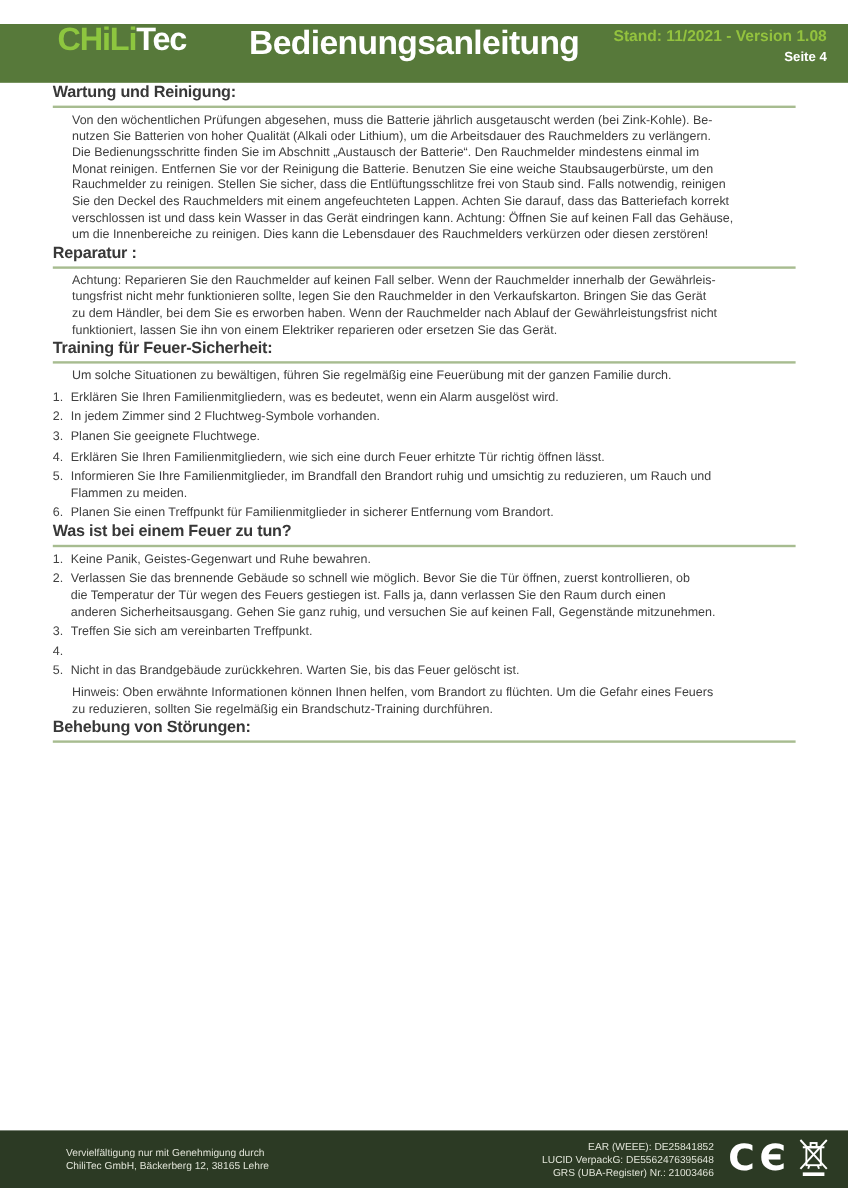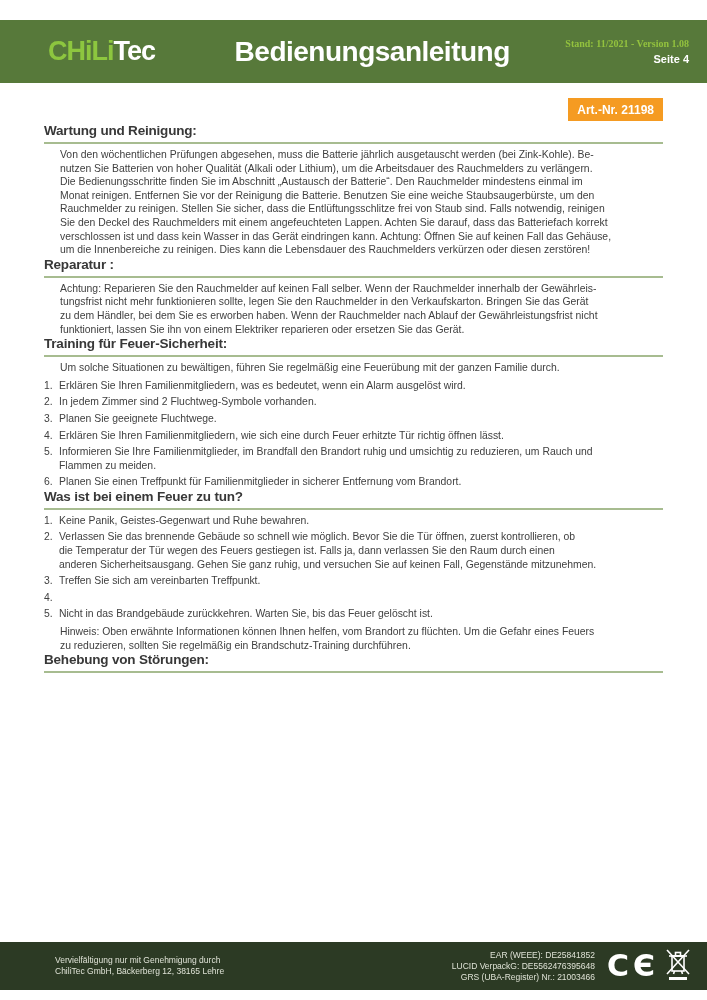--- a/index.html
+++ b/index.html
@@ -3,33 +3,33 @@
 <meta charset="utf-8">
 <style>
   html,body{margin:0;padding:0;}
   body{
     width:707px;height:1000px;position:relative;background:#ffffff;
     font-family:"Liberation Sans",sans-serif;color:#404040;overflow:hidden;
   }
   
   .top-gap{height:20px;background:#ffffff;}
   .header{
-    height:63px;background:#57793a;display:flex;align-items:center;
+    height:49px;background:#57793a;display:flex;
     padding:0 18px 0 30px;box-sizing:border-box;
   }
   .logo{display:flex;align-items:baseline;font-weight:bold;font-size:27px;
     letter-spacing:-1px;line-height:1;position:relative;padding-left:18px;}
   .logo .part1{color:#8dc63f;}
   .logo .part2{color:#ffffff;position:relative;}
   .hdr-title{
     flex:1;text-align:center;color:#ffffff;font-weight:bold;font-size:28px;
     letter-spacing:-0.5px;padding-left:24px;
   }
   .hdr-right{text-align:right;line-height:1.5;white-space:nowrap;}
-  .hdr-version{color:#93c23e;font-size:10px;font-weight:bold;font-family:Liberation Serif, serif;}
+  .hdr-version{color:#93c23e;font-size:13px;font-weight:bold;}
   .hdr-page{color:#ffffff;font-size:11px;font-weight:bold;}
   
   .main{padding:0 44px;box-sizing:border-box;}
   .badge-row{text-align:right;margin-top:15px;height:25px;}
   .art-badge{
     display:inline-block;background:#f59b22;color:#ffffff;font-weight:bold;
     font-size:12px;padding:5px 9px 4px;box-sizing:border-box;
   }
   h2.sec{
     font-size:13.5px;line-height:16px;margin:0;color:#383838;
@@ -71,23 +71,20 @@
   </div>
   <div class="hdr-title">Bedienungsanleitung</div>
   <div class="hdr-right">
     <div class="hdr-version">Stand: 11/2021 - Version 1.08</div>
     <div class="hdr-page">Seite 4</div>
   </div>
 </div>
 
 <div class="main">
 
-  <div class="badge-row">
-    <span class="art-badge">Art.-Nr. 21198</span>
-  </div>
 
   <h2 class="sec mt1">Wartung und Reinigung:</h2>
   <p class="para">Von den wöchentlichen Prüfungen abgesehen, muss die Batterie jährlich ausgetauscht werden (bei Zink-Kohle). Be-
 nutzen Sie Batterien von hoher Qualität (Alkali oder Lithium), um die Arbeitsdauer des Rauchmelders zu verlängern.
 Die Bedienungsschritte finden Sie im Abschnitt „Austausch der Batterie“.  Den Rauchmelder mindestens einmal im
 Monat reinigen. Entfernen Sie vor der Reinigung die Batterie. Benutzen Sie eine weiche Staubsaugerbürste, um den
 Rauchmelder zu reinigen. Stellen Sie sicher, dass die Entlüftungsschlitze frei von Staub sind. Falls notwendig, reinigen
 Sie den Deckel des Rauchmelders mit einem angefeuchteten Lappen. Achten Sie darauf, dass das Batteriefach korrekt
 verschlossen ist und dass kein Wasser in das Gerät eindringen kann. Achtung: Öffnen Sie auf keinen Fall das Gehäuse,
 um die Innenbereiche zu reinigen. Dies kann die Lebensdauer des Rauchmelders verkürzen oder diesen zerstören!</p>

